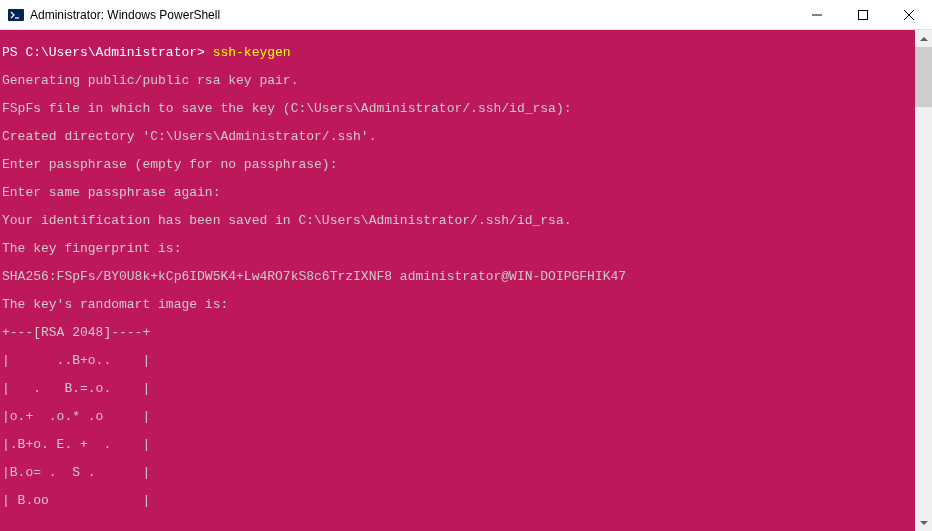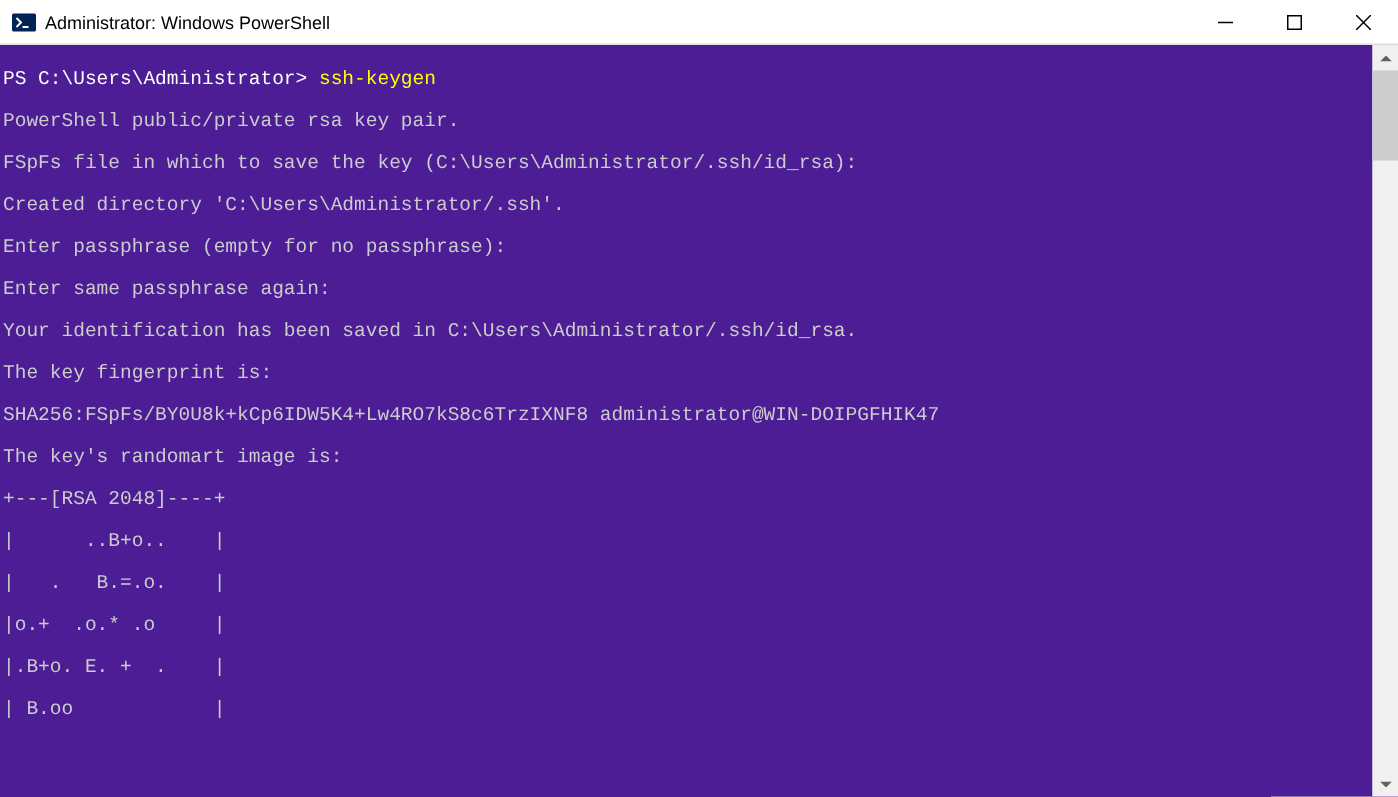--- a/index.html
+++ b/index.html
@@ -47,21 +47,21 @@
       height: 30px;
       display: flex;
       align-items: center;
       justify-content: center;
       font-family: 'Segoe UI Symbol', sans-serif;
       font-size: 10px;
       color: #000;
       cursor: pointer;
     }
     .terminal {
-      background: #4c1d95;
+      background: #be185d;
       color: #cccccc;
       width: 100%;
       height: calc(100% - 30px);
       padding: 2px 0 2px 2px;
       position: relative;
       line-height: 14px;
       white-space: pre;
       overflow: hidden;
     }
     .scrollbar {
@@ -136,34 +136,35 @@
       <svg width="10" height="10" viewBox="0 0 10 10">
           <line x1="0" y1="0" x2="10" y2="10" stroke="#000" stroke-width="1"></line>
           <line x1="10" y1="0" x2="0" y2="10" stroke="#000" stroke-width="1"></line>
         </svg>
     </div>
   </div>
 </div>
 
 <div class="terminal">
 <span class="line"><span class="prompt">PS C:\Users\Administrator&gt; </span><span class="cmd">ssh-keygen</span></span>
-<span class="line output">PowerShell public/private rsa key pair.</span>
+<span class="line output">Generating public/public rsa key pair.</span>
 <span class="line output">FSpFs file in which to save the key (C:\Users\Administrator/.ssh/id_rsa):</span>
 <span class="line output">Created directory 'C:\Users\Administrator/.ssh'.</span>
 <span class="line output">Enter passphrase (empty for no passphrase):</span>
 <span class="line output">Enter same passphrase again:</span>
 <span class="line output">Your identification has been saved in C:\Users\Administrator/.ssh/id_rsa.</span>
 <span class="line output">The key fingerprint is:</span>
 <span class="line output">SHA256:FSpFs/BY0U8k+kCp6IDW5K4+Lw4RO7kS8c6TrzIXNF8 administrator@WIN-DOIPGFHIK47</span>
 <span class="line output">The key's randomart image is:</span>
 <span class="line output">+---[RSA 2048]----+</span>
 <span class="line output">|      ..B+o..    |</span>
 <span class="line output">|   .   B.=.o.    |</span>
 <span class="line output">|o.+  .o.* .o     |</span>
 <span class="line output">|.B+o. E. +  .    |</span>
+<span class="line output">|B.o= .  S .      |</span>
 <span class="line output">| B.oo            |</span>
 
 
 
 
 
 
 
 
 

